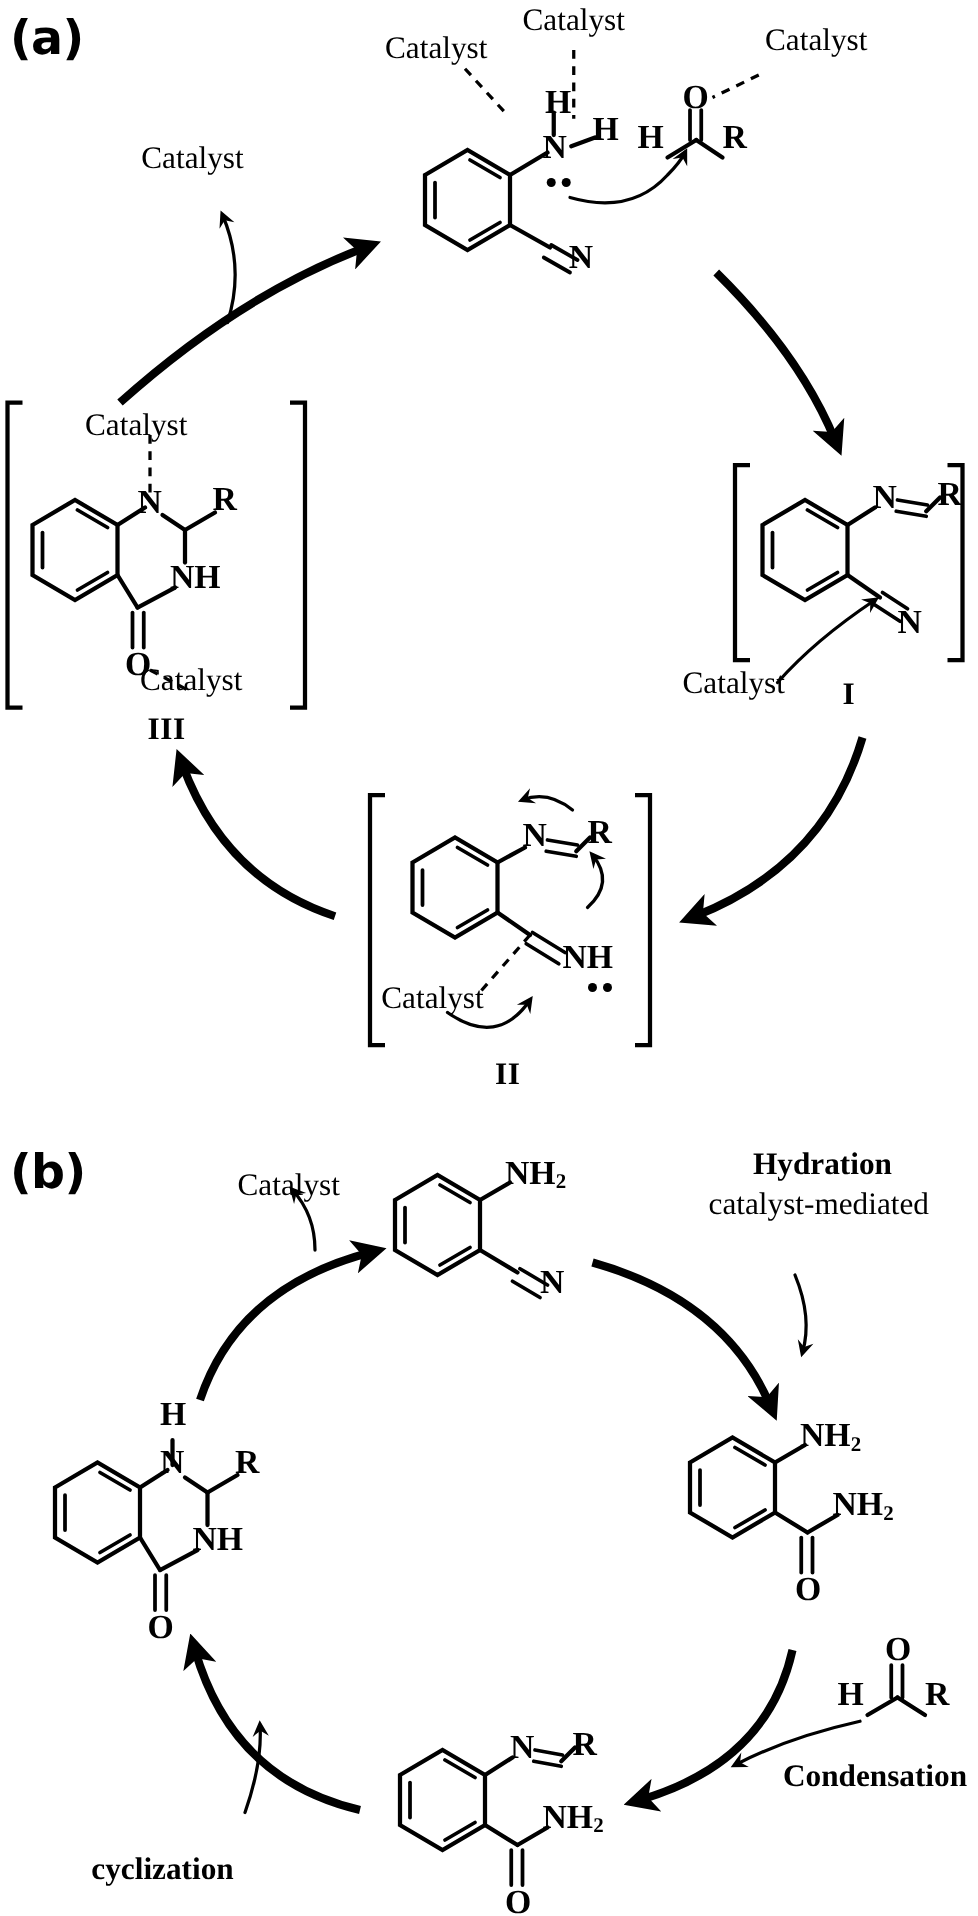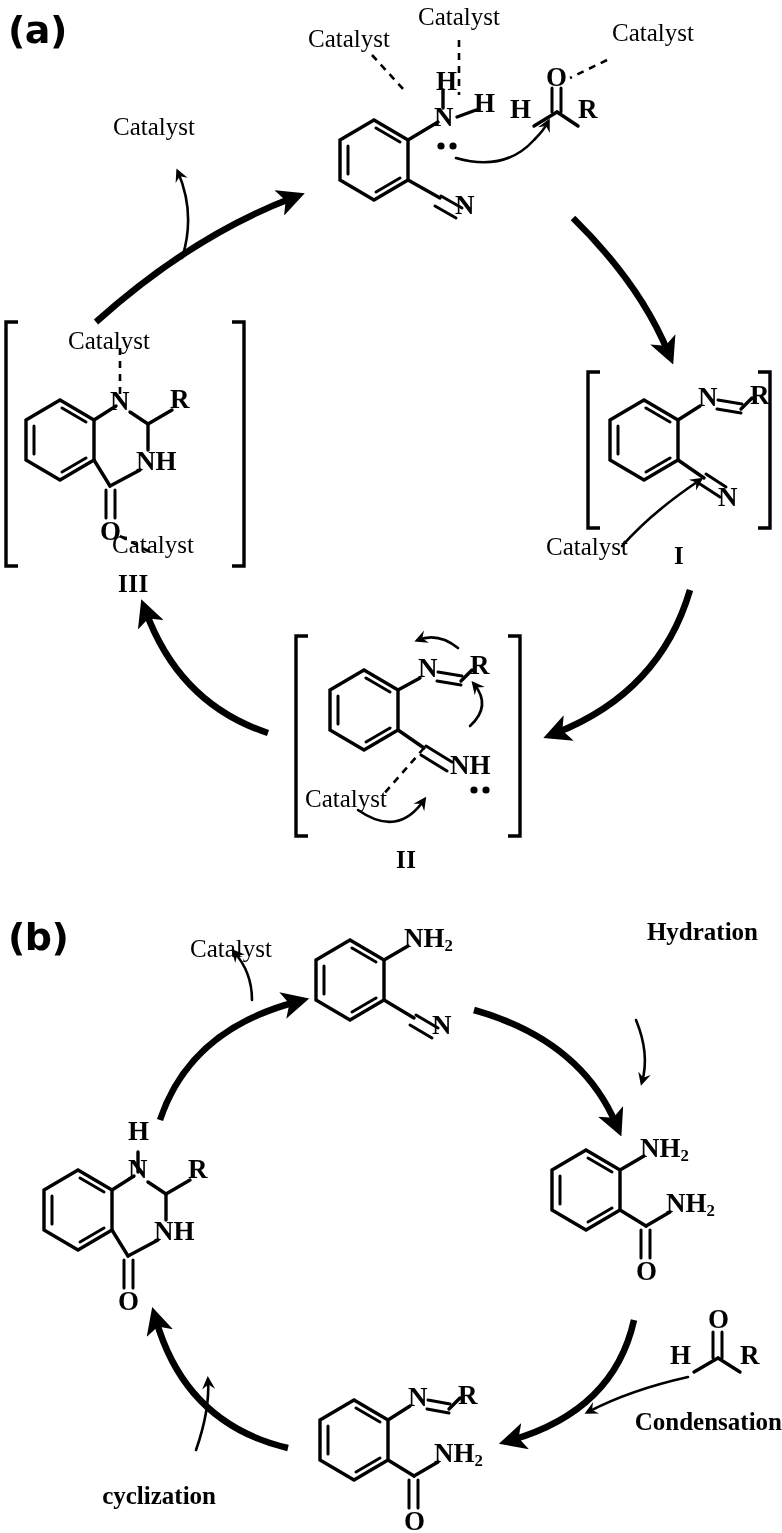--- a/index.html
+++ b/index.html
@@ -52,21 +52,21 @@
     font-weight: bold;
     font-size: 25px;
     letter-spacing: 0.5px;
   }
   .lbl-bold {
     position: absolute;
     font-family: "Liberation Serif", "DejaVu Serif", serif;
     font-weight: bold;
     font-size: 25px;
     white-space: nowrap;
-    text-align: right;
+    text-align: center;
     line-height: 1.12;
   }
   .lbl-reg {
     position: absolute;
     font-family: "Liberation Serif", "DejaVu Serif", serif;
     font-size: 25px;
     white-space: nowrap;
     text-align: center;
     line-height: 1.12;
   }
@@ -346,20 +346,21 @@
   <div class="atom" style="left:110px; top:388px;">N</div>
   <div class="atom" style="left:170px; top:386px;">R</div>
   <div class="atom" style="left:136px; top:448px;">NH</div>
   <div class="atom" style="left:100px; top:518px;">O</div>
   <div class="txt" style="left:112px; top:532px;">Catalyst</div>
   <div class="roman" style="left:118px; top:570px;">III</div>
 
   <div class="txt" style="left:190px; top:936px;">Catalyst</div>
 
   <div class="lbl-bold" style="left:558px; top:918px; width:200px;">Hydration</div>
+  <div class="lbl-reg" style="left:528px; top:950px; width:254px;">catalyst-mediated</div>
 
   <div class="atom" style="left:404px; top:925px;">
     <span>NH</span><sub>2</sub>
   </div>
   <div class="atom" style="left:432px; top:1012px;">N</div>
 
   <div class="atom" style="left:640px; top:1135px;">
     <span>NH</span><sub>2</sub>
   </div>
   <div class="atom" style="left:666px; top:1190px;">
@@ -377,17 +378,17 @@
   <div class="atom" style="left:128px; top:1118px;">H</div>
   <div class="atom" style="left:128px; top:1156px;">N</div>
   <div class="atom" style="left:188px; top:1156px;">R</div>
   <div class="atom" style="left:154px; top:1218px;">NH</div>
   <div class="atom" style="left:118px; top:1288px;">O</div>
 
   <div class="atom" style="left:708px; top:1306px;">O</div>
   <div class="atom" style="left:670px; top:1342px;">H</div>
   <div class="atom" style="left:740px; top:1342px;">R</div>
 
-  <div class="lbl-bold" style="left:618px; top:1408px; width:164px; text-align:right;">Condensation</div>
-
-  <div class="lbl-bold" style="left:12px; top:1482px; width:204px;">cyclization</div>
+  <div class="lbl-bold" style="left:618px; top:1408px; width:164px; text-align:center;">Condensation</div>
+
+  <div class="lbl-bold" style="left:0px; top:1482px; width:204px;padding-left:28px;">cyclization</div>
 
 </div>
 
 </body></html>

